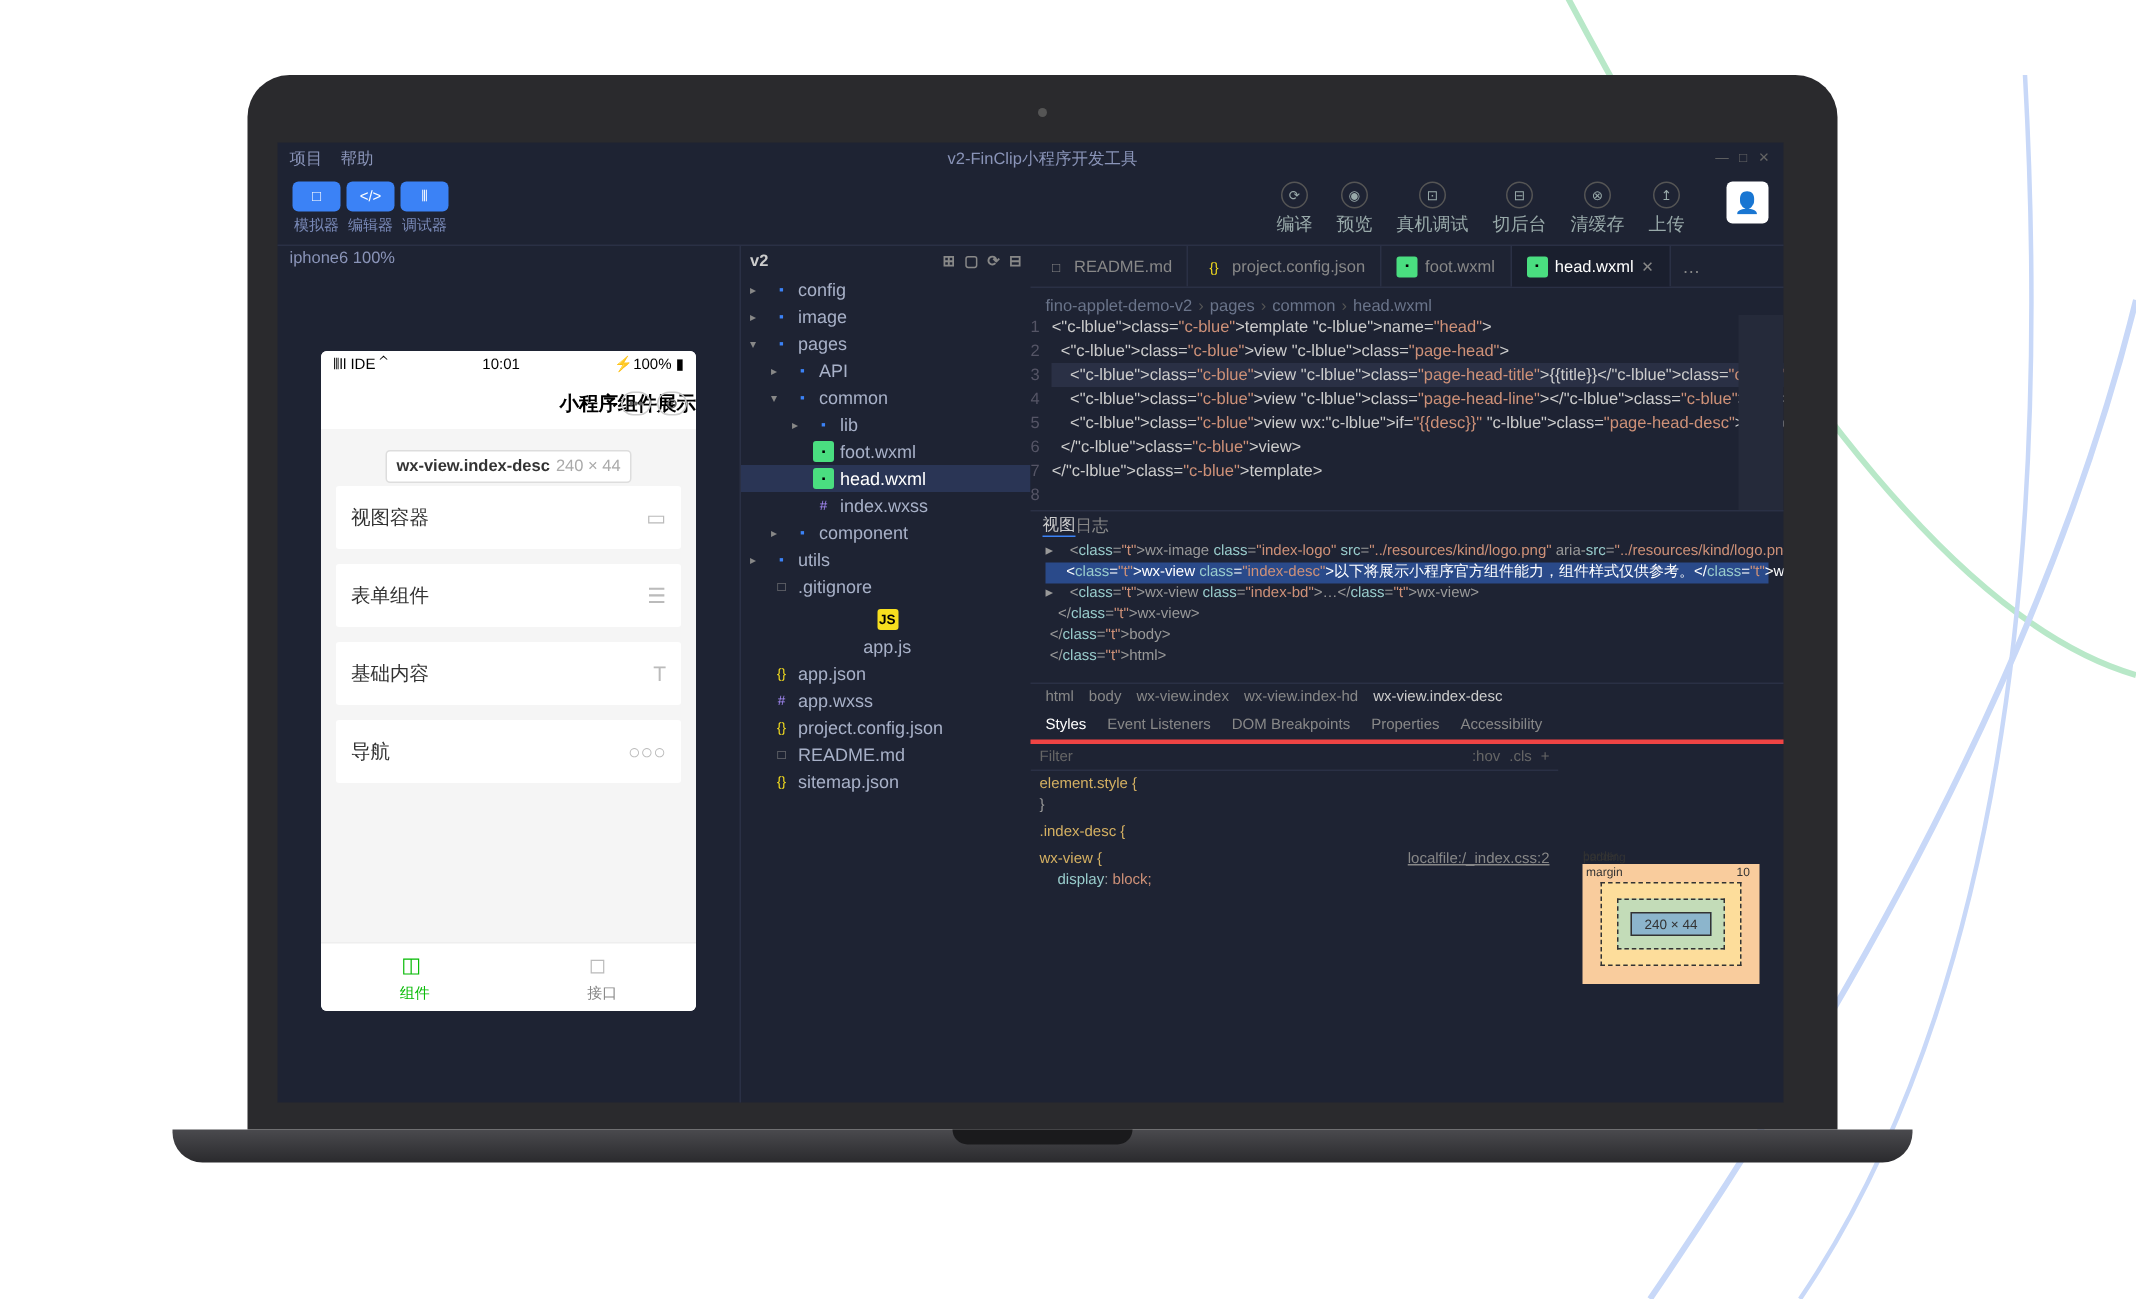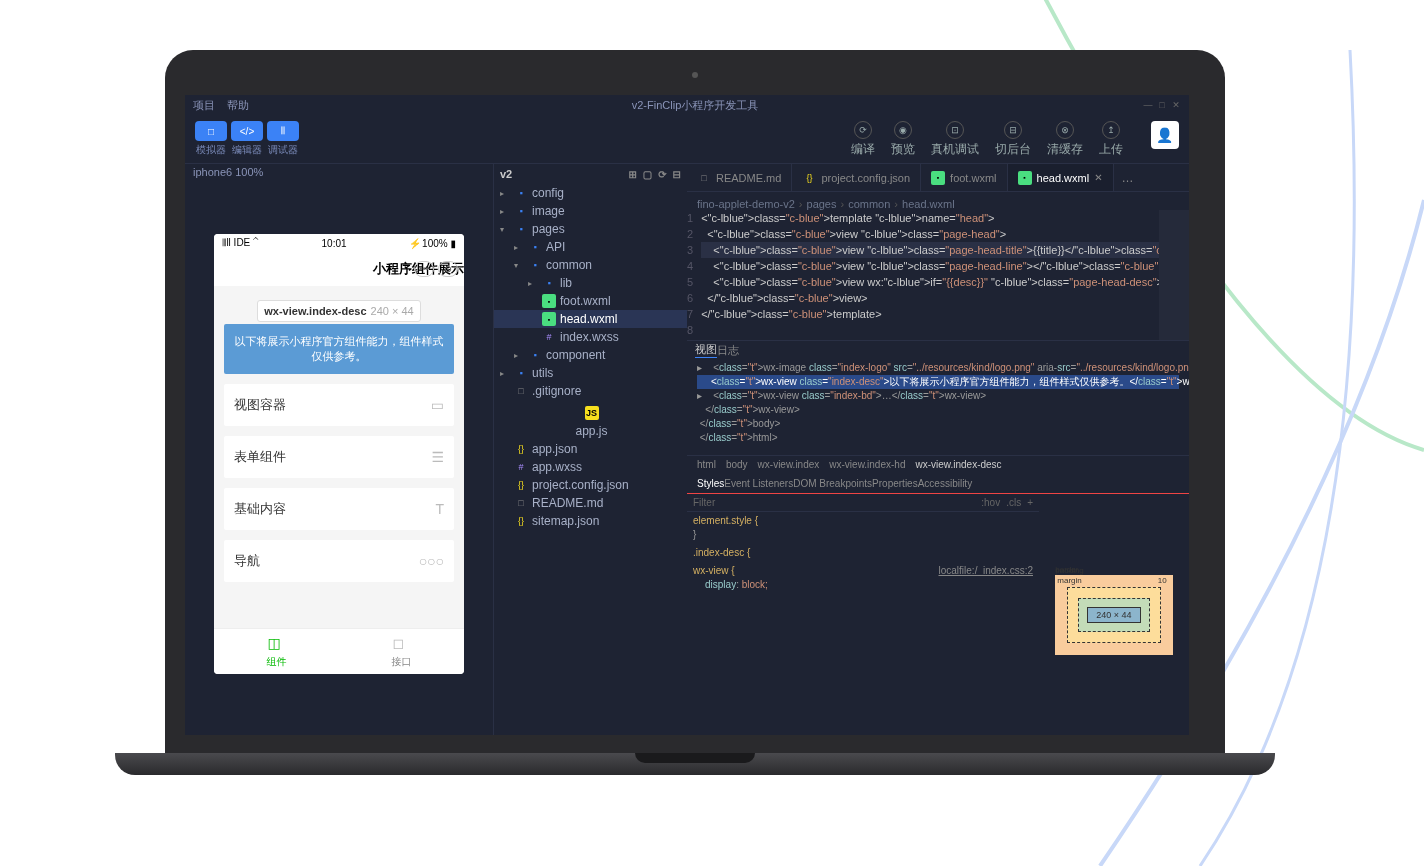--- a/index.html
+++ b/index.html
@@ -90,23 +90,23 @@
 .dt{flex:1;display:flex;flex-direction:column;border-top:1px solid #2a3045;min-height:0}
 .dt-tabs{height:18px;display:flex;gap:0;padding:0 8px;font-size:11px;color:#888;align-items:center}
 .dt-tabs .act{color:#ccc;border-bottom:1px solid #3b82f6}
 .dt-elem{flex:0 0 96px;font-family:Consolas,monospace;font-size:10px;color:#999;padding:2px 10px;overflow:hidden}
 .el{line-height:14px;white-space:pre}
 .el.sel{background:#2a4a8a;color:#fff}
 .el .a{color:#9cc}
 .el .v{color:#ce9178}
 .bc{height:18px;display:flex;gap:10px;padding:0 10px;font-size:10px;color:#888;align-items:center;border-top:1px solid #2a3045}
 .bc .act{color:#ccc}
-.st-tabs{height:20px;display:flex;padding:0 10px;font-size:10px;color:#888;align-items:center}
+.st-tabs{height:20px;display:flex;gap:14px;padding:0 10px;font-size:10px;color:#888;align-items:center}
 .st-tabs .act{color:#fff}
-.st-body{flex:1;display:flex;border-top:1px solid #ef4444;min-height:0}
+.st-body{flex:1;display:flex;border-top:3px solid #ef4444;min-height:0}
 .st-css{flex:1;font-family:Consolas,monospace;font-size:10px;color:#999;overflow:hidden}
 .filter{height:18px;display:flex;align-items:center;padding:0 6px;border-bottom:1px solid #2a3045;font-size:10px;color:#666}
 .filter .opts{margin-left:auto;display:flex;gap:6px}
 .rule{padding:2px 6px;line-height:14px}
 .rule .sel{color:#d4b062}
 .rule .src{float:right;color:#888;text-decoration:underline}
 .rule .p{padding-left:12px}
 .rule .pn{color:#9cc}
 .rule .pv{color:#ce9178}
 .box-model{width:150px;padding:6px;display:flex;align-items:center;justify-content:center}
@@ -202,21 +202,20 @@
       </div>
       <div class="ph-title">
         <span>小程序组件展示</span>
         <div class="ph-dots">
                     <span>•••</span>
                     <span>⊙</span>
                   </div>
       </div>
       <div class="ph-body">
         <div class="tooltip"><b>wx-view.index-desc</b><span class="dim">240 × 44</span></div>
-        <div class="desc-box">以下将展示小程序官方组件能力，组件样式仅供参考。</div>
         <div class="li">
                     <span>视图容器</span>
                     <span class="li-icon">▭</span>
                   </div>
         <div class="li">
                     <span>表单组件</span>
                     <span class="li-icon">☰</span>
                   </div>
         <div class="li">
                     <span>基础内容</span>

